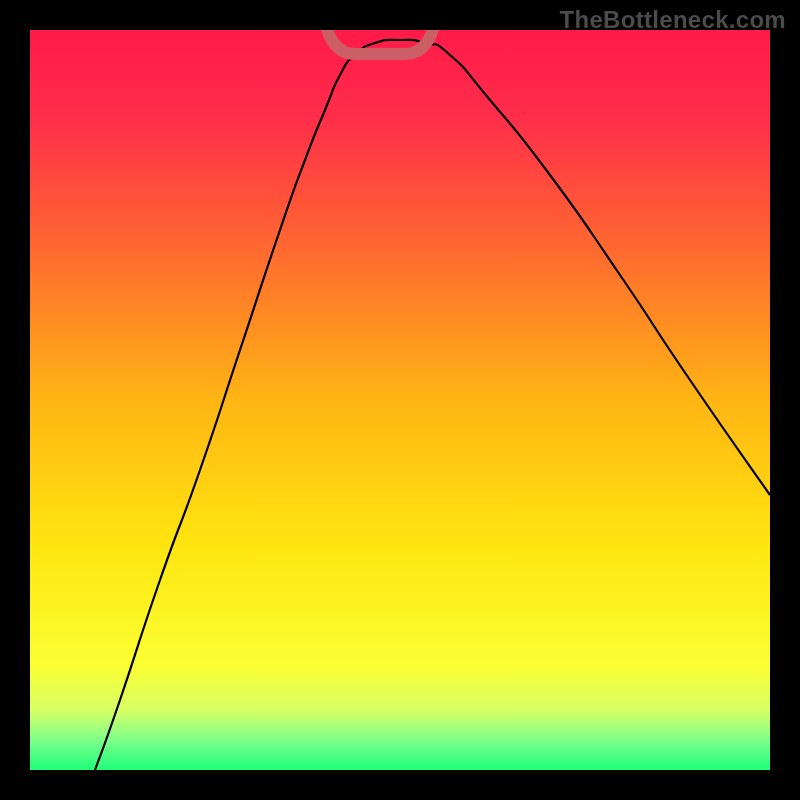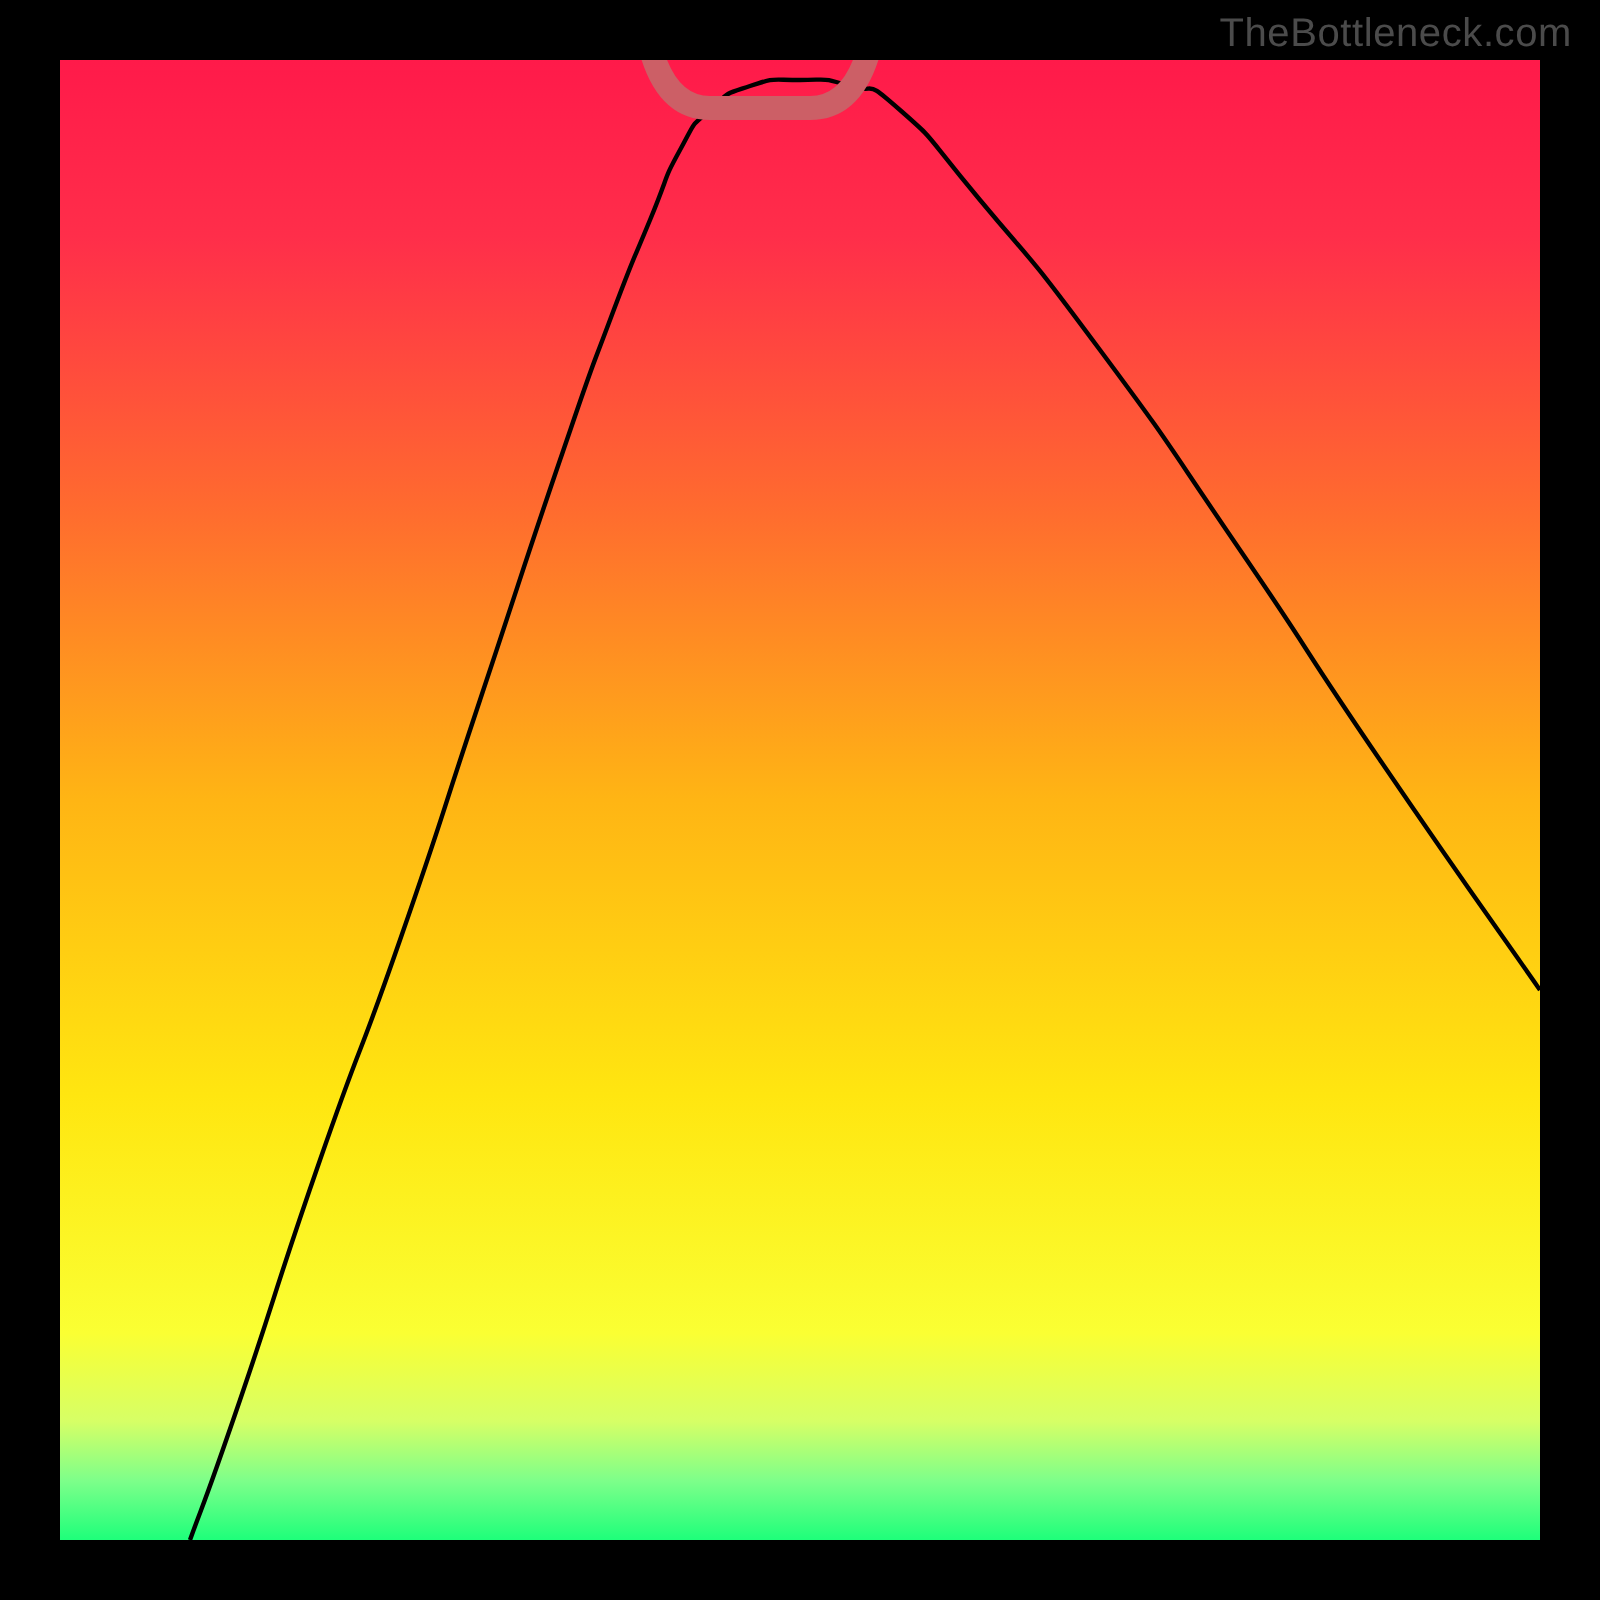--- a/index.html
+++ b/index.html
@@ -21,22 +21,22 @@
   }
   .gradient {
     position: absolute;
     left: 0; top: 0; right: 0; bottom: 0;
   }
   .watermark {
     position: absolute;
     top: 6px;
     right: 14px;
     color: #4b4b4b;
-    font-size: 20px;
-    font-weight: 400;
+    font-size: 24px;
+    font-weight: 700;
     letter-spacing: 0.3px;
     z-index: 5;
   }
   svg.curve {
     position: absolute;
     left: 0; top: 0;
     width: 740px;
     height: 740px;
     z-index: 4;
   }

